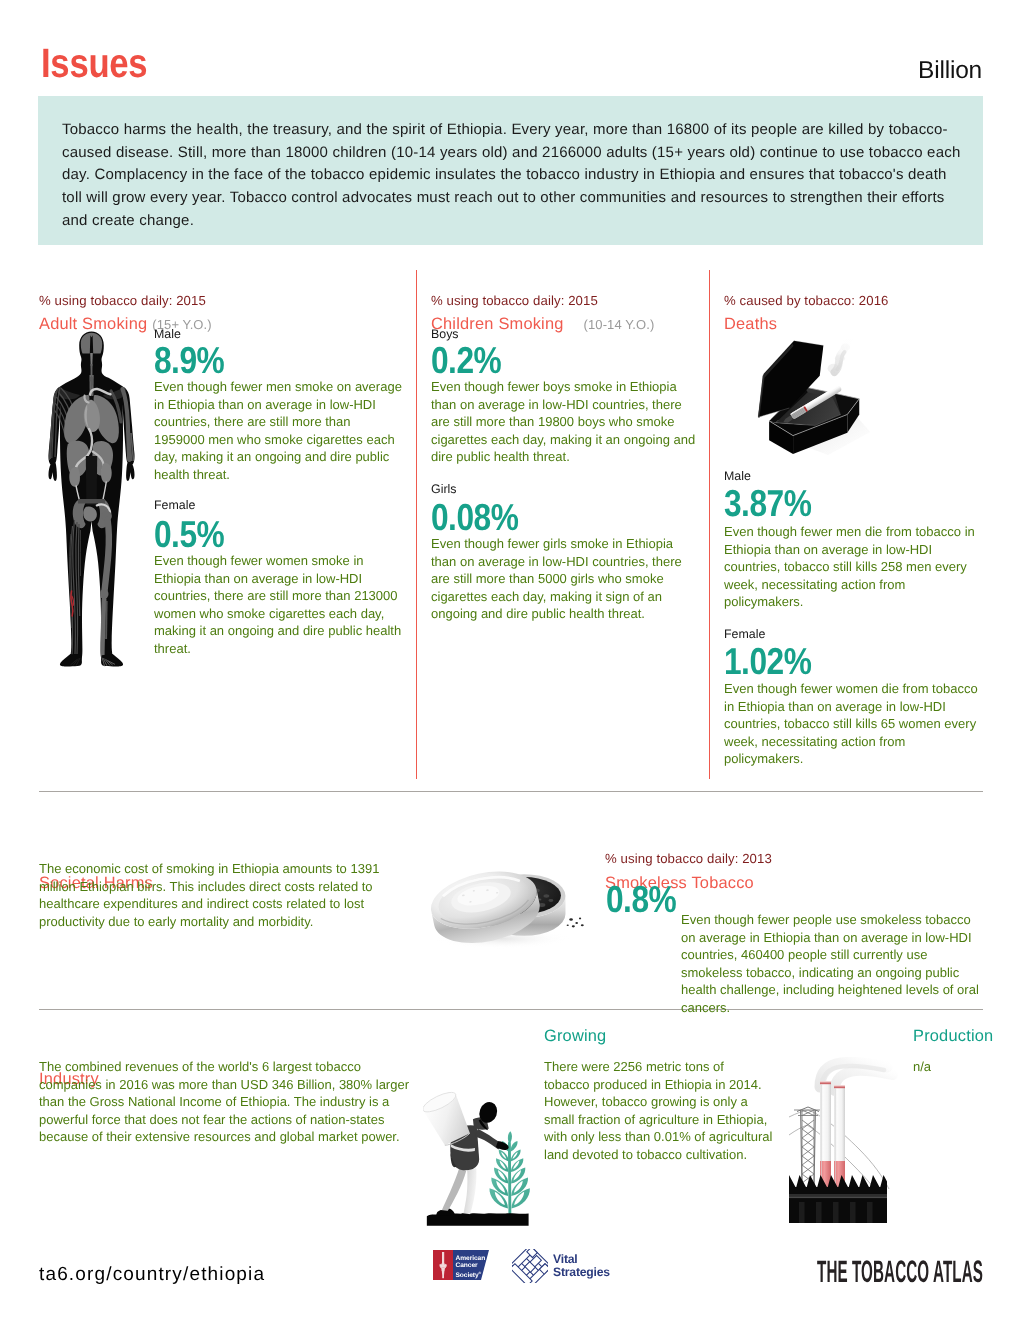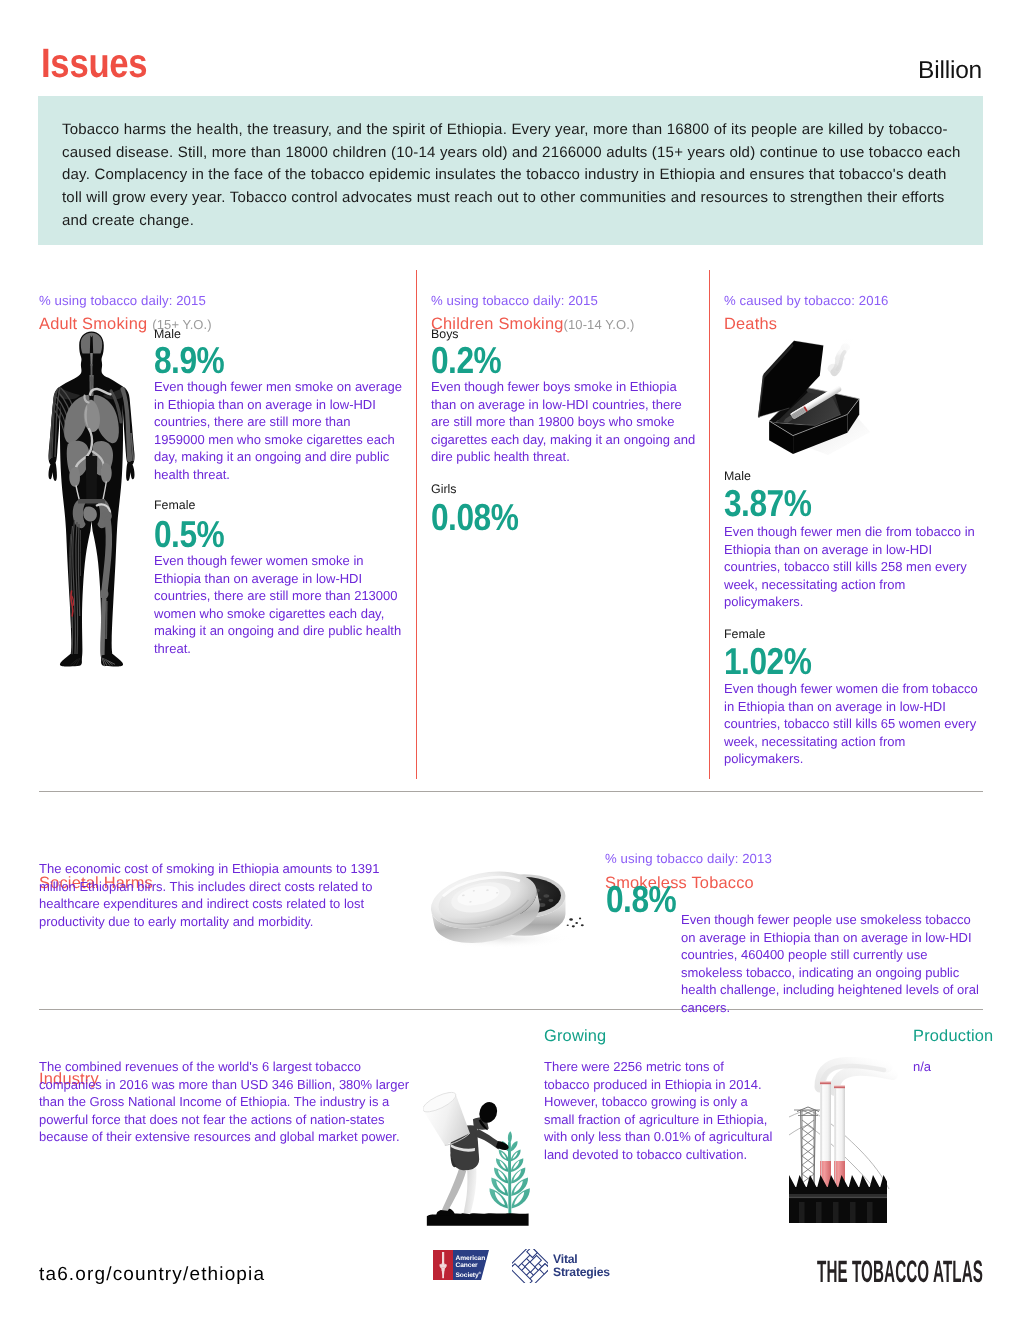--- a/index.html
+++ b/index.html
@@ -20,26 +20,26 @@
   #intro-text{left:62px;top:119px;width:900px;font-size:15px;letter-spacing:0.2px;line-height:22.7px;
               color:#1b1b1b;}
 
   
   .vrule{background:#ef5a4e;width:1.2px;}
   .hrule{background:#a9a6a2;height:1px;}
 
   
   .sec-title{font-size:16.4px;color:#f05a4e;letter-spacing:0.2px;line-height:24px;margin-top:40px;}
   .sec-title .yo{font-size:13px;color:#9b9b9b;letter-spacing:0.1px;}
-  .sec-sub{font-size:13.2px;color:#8b5cf6;letter-spacing:0.1px;line-height:16px;}
+  .sec-sub{font-size:13.2px;color:#7f1d1d;letter-spacing:0.1px;line-height:16px;}
   .sec-title-teal{font-size:16.4px;color:#12a088;letter-spacing:0.2px;line-height:18px;}
 
   .lbl{font-size:12.4px;color:#1a1a1a;line-height:16px;}
   .big{font-size:37.5px;font-weight:bold;color:#17a18a;line-height:38px;letter-spacing:-0.6px;transform:scaleX(0.845);transform-origin:left top;}
-  .body{font-size:13px;line-height:17.5px;color:#6d28d9;}
+  .body{font-size:13px;line-height:17.5px;color:#4d7c0f;}
 
 
   #anatomy-figure{left:44px;top:330px;}
   #coffin-figure{left:736px;top:339px;transform:scale(0.92);transform-origin:left top;}
   #snuff-tin{left:421px;top:849px;transform:scale(1.12);transform-origin:left top;}
   #farmer-figure{left:423px;top:1076px;transform:scale(0.96);transform-origin:left top;}
   #factory-figure{left:789px;top:1057px;transform:scale(1.0);transform-origin:left top;}
   #acs-logo{left:433px;top:1250px;}
   #acs-logo .acs-text{position:absolute;left:22.5px;top:4.5px;color:#ffffff;font-size:6.6px;
        font-weight:bold;line-height:7.6px;letter-spacing:-0.05px;white-space:nowrap;}
@@ -249,30 +249,31 @@
 
   <div class="abs lbl" style="left:154px;top:326px">Male</div>
   <div class="abs big" style="left:154px;top:341px">8.9%</div>
   <div class="abs body" style="left:154px;top:378px;width:249px">Even though fewer men smoke on average in Ethiopia than on average in low-HDI countries, there are still more than 1959000 men who smoke cigarettes each day, making it an ongoing and dire public health threat.</div>
 
   <div class="abs lbl" style="left:154px;top:497px">Female</div>
   <div class="abs big" style="left:154px;top:515px">0.5%</div>
   <div class="abs body" style="left:154px;top:552px;width:249px">Even though fewer women smoke in Ethiopia than on average in low-HDI countries, there are still more than 213000 women who smoke cigarettes each day, making it an ongoing and dire public health threat.</div>
 
   <div class="abs sec-title" style="left:431px;top:272px">
-    <span>Children Smoking</span><span class="yo" style="padding-left:0">(10-14 Y.O.)</span>
+    <span>Children Smoking</span><span class="yo" style="padding-left:20px">(10-14 Y.O.)</span>
   </div>
   <div class="abs sec-sub" style="left:431px;top:293px">% using tobacco daily: 2015</div>
 
   <div class="abs lbl" style="left:431px;top:326px">Boys</div>
   <div class="abs big" style="left:431px;top:341px">0.2%</div>
   <div class="abs body" style="left:431px;top:378px;width:266px">Even though fewer boys smoke in Ethiopia than on average in low-HDI countries, there are still more than 19800 boys who smoke cigarettes each day, making it an ongoing and dire public health threat.</div>
 
   <div class="abs lbl" style="left:431px;top:481px">Girls</div>
   <div class="abs big" style="left:431px;top:498px">0.08%</div>
+  <div class="abs body" style="left:431px;top:535px;width:266px">Even though fewer girls smoke in Ethiopia than on average in low-HDI countries, there are still more than 5000 girls who smoke cigarettes each day, making it sign of an ongoing and dire public health threat.</div>
 
   <div class="abs sec-title" style="left:724px;top:272px">Deaths</div>
   <div class="abs sec-sub" style="left:724px;top:293px">% caused by tobacco: 2016</div>
 
   <div class="abs" id="coffin-figure"><svg width="150" height="140" viewBox="0 0 150 140">
 <defs>
   <linearGradient id="smokeG" x1="0" y1="1" x2="0.35" y2="0">
     <stop offset="0" stop-color="#b8b8b8" stop-opacity="0.8"></stop>
     <stop offset="0.5" stop-color="#d4d4d4" stop-opacity="0.5"></stop>
     <stop offset="1" stop-color="#f2f2f2" stop-opacity="0.03"></stop>

